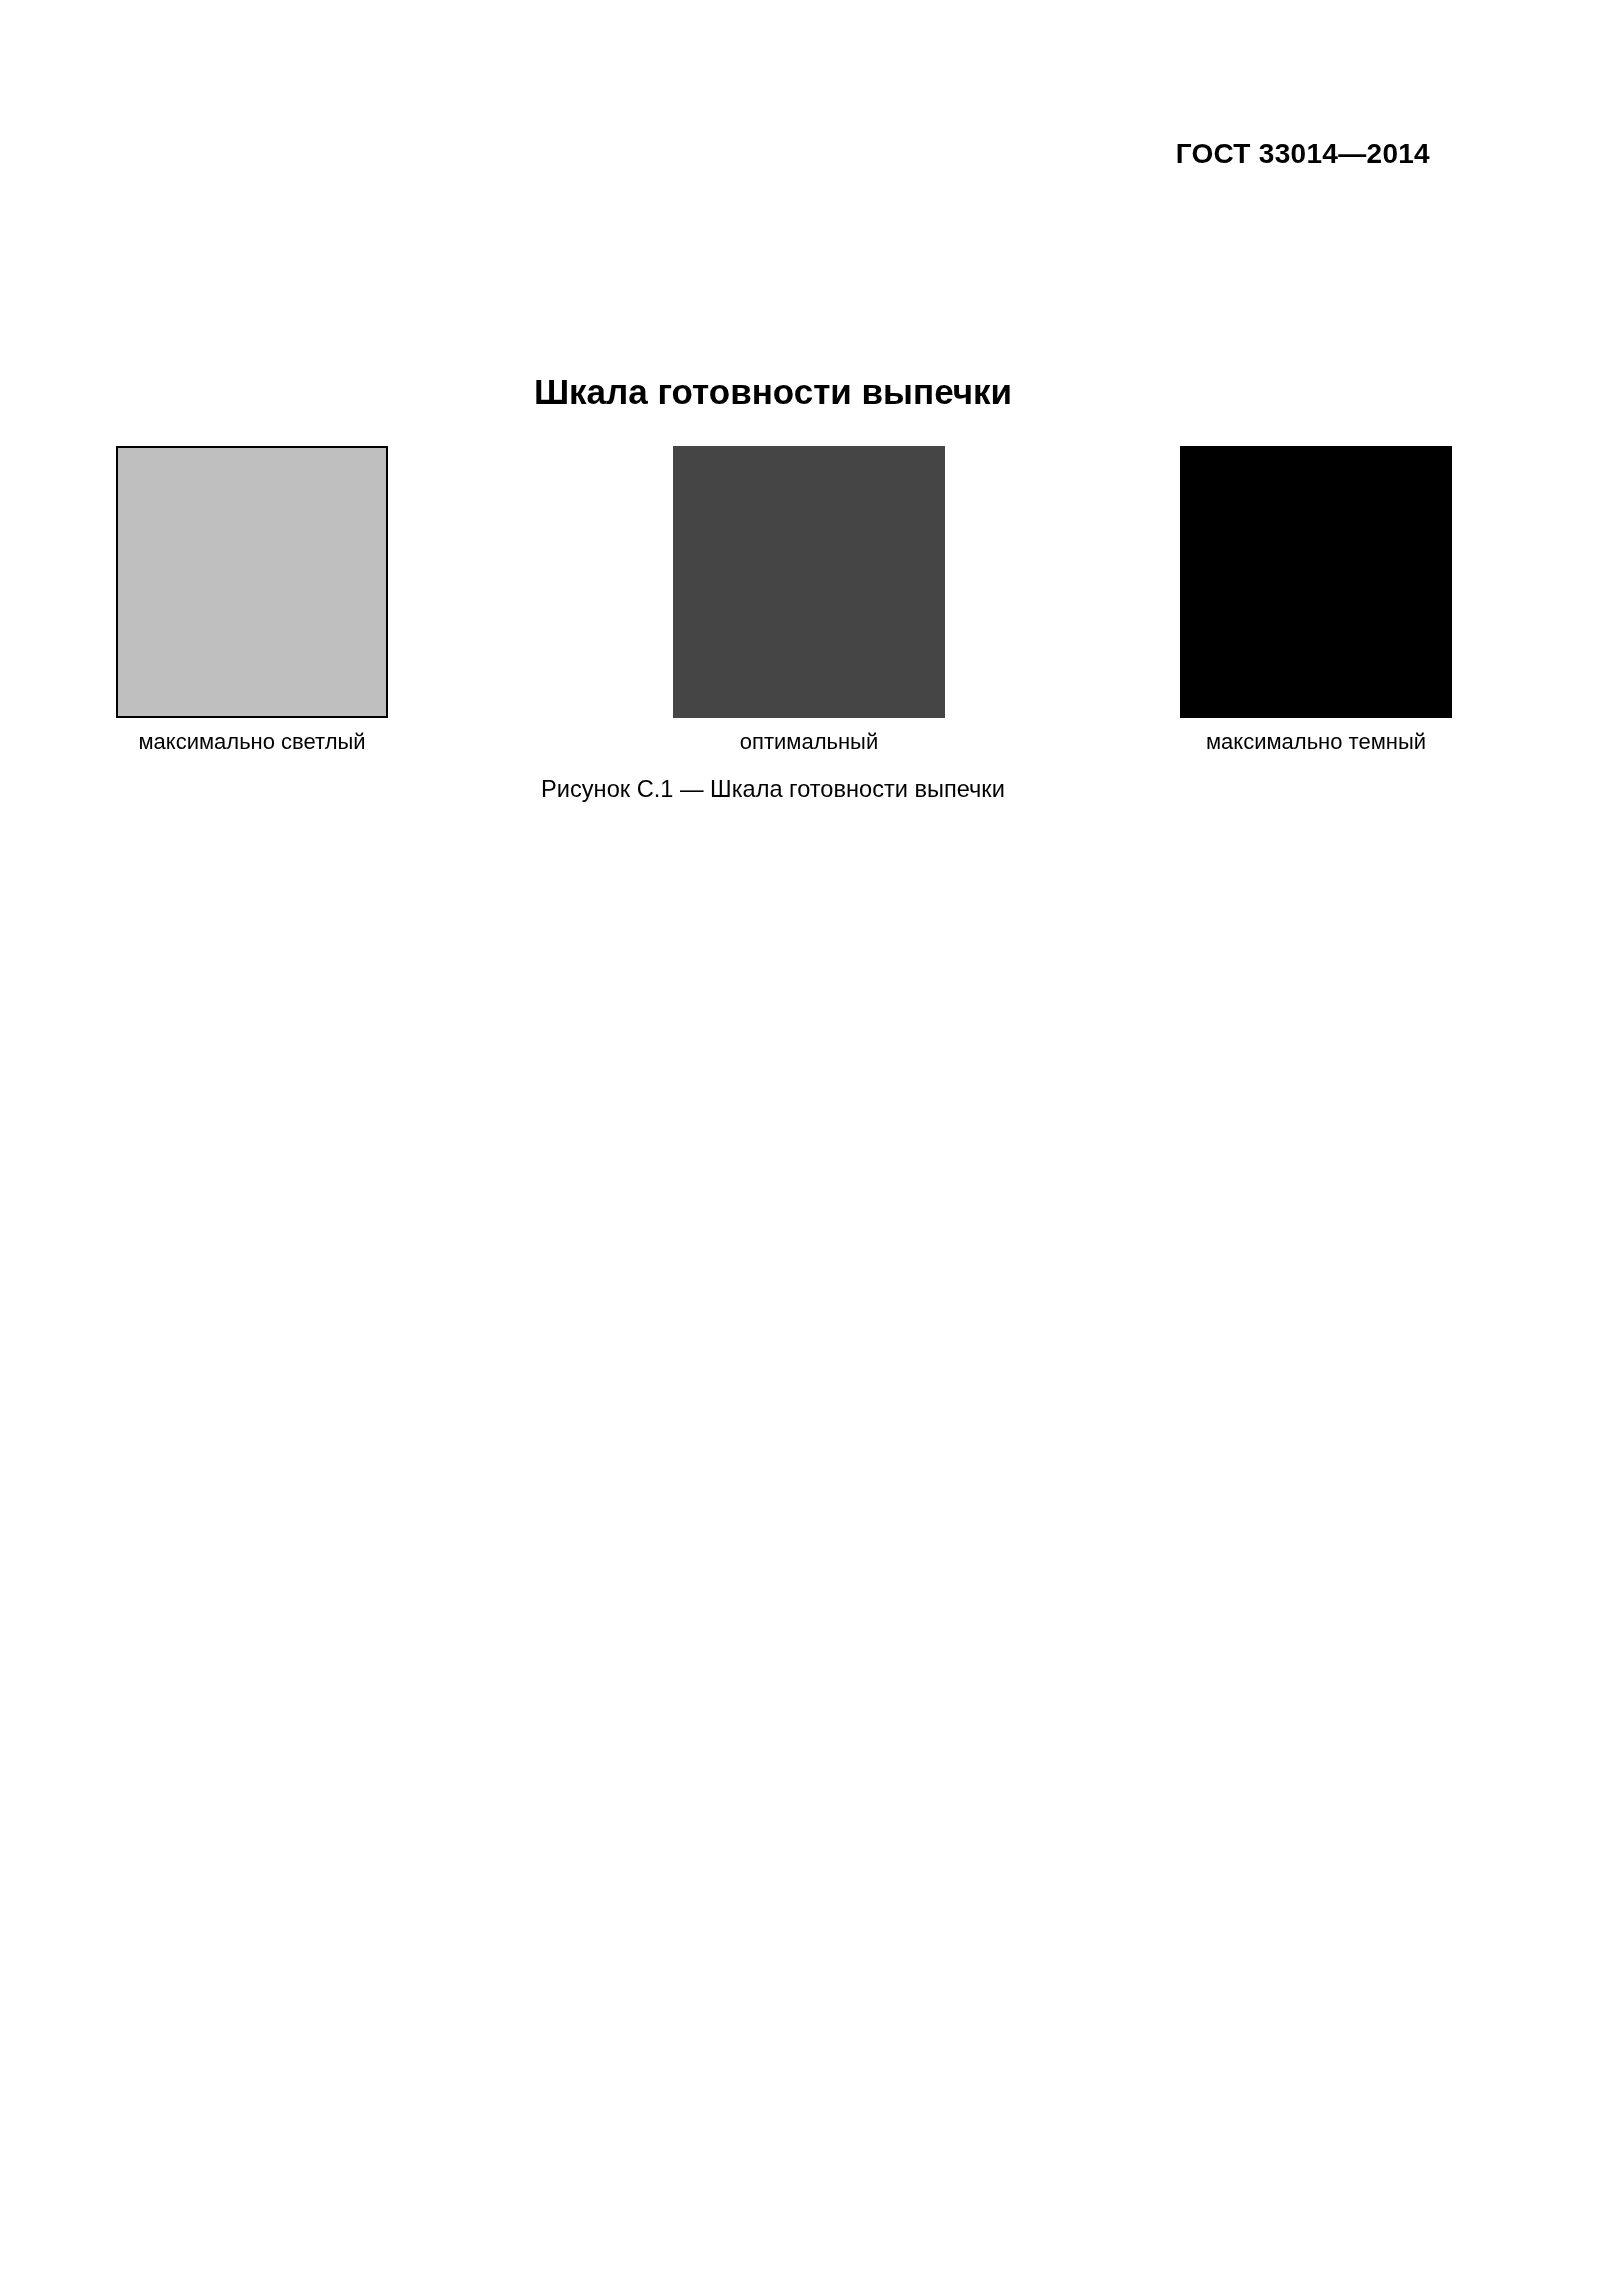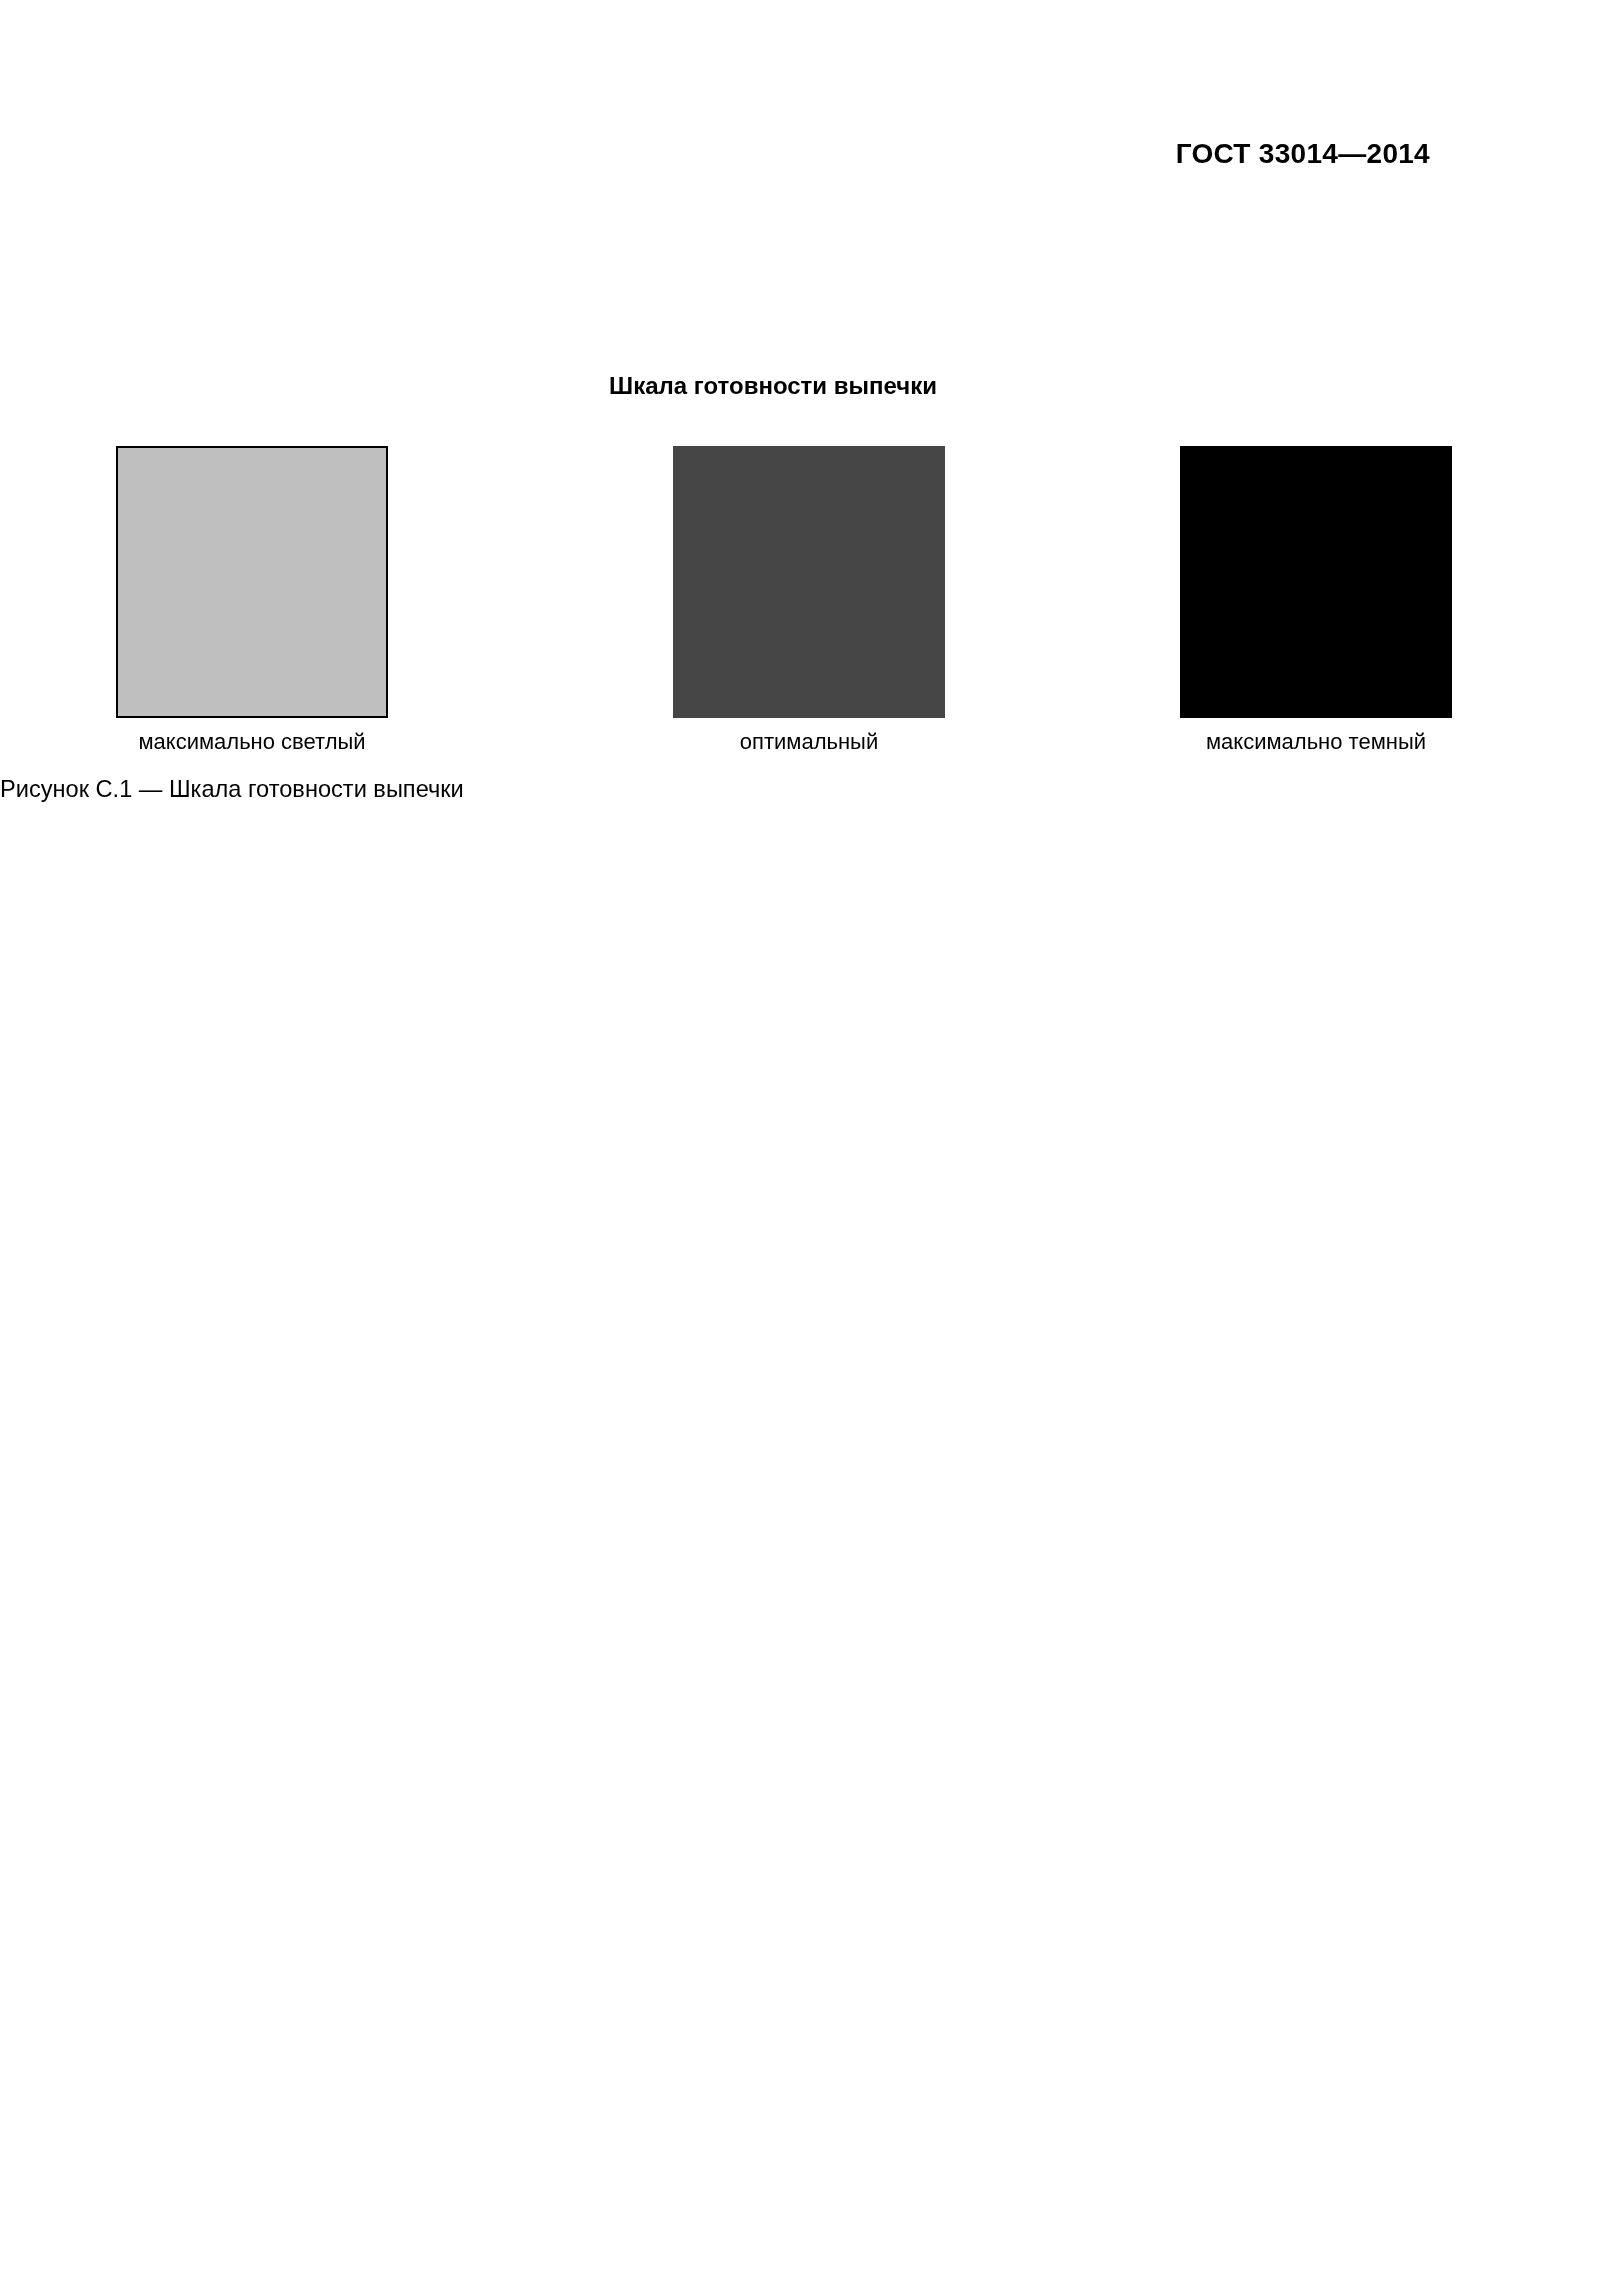--- a/index.html
+++ b/index.html
@@ -50,21 +50,21 @@
     display: block;
   }
 
   
   .scale-title {
     position: absolute;
     top: 374px;
     left: 0;
     width: 1546px;
     text-align: center;
-    font-size: 24px;
+    font-size: 35px;
     font-weight: bold;
     line-height: 1;
   }
 
   
   .figure {
     position: absolute;
     top: 446px;
     left: 0;
     width: 1623px;
@@ -98,21 +98,21 @@
     line-height: 1.1;
     white-space: nowrap;
   }
 
   
   .figure-caption {
     position: absolute;
     top: 777px;
     left: 0;
     width: 1546px;
-    text-align: left;
+    text-align: center;
     font-size: 23.6px;
     line-height: 1.1;
   }
 
   
   .page-number {
     position: absolute;
     top: 2061px;
     left: 0;
     width: 1423px;

